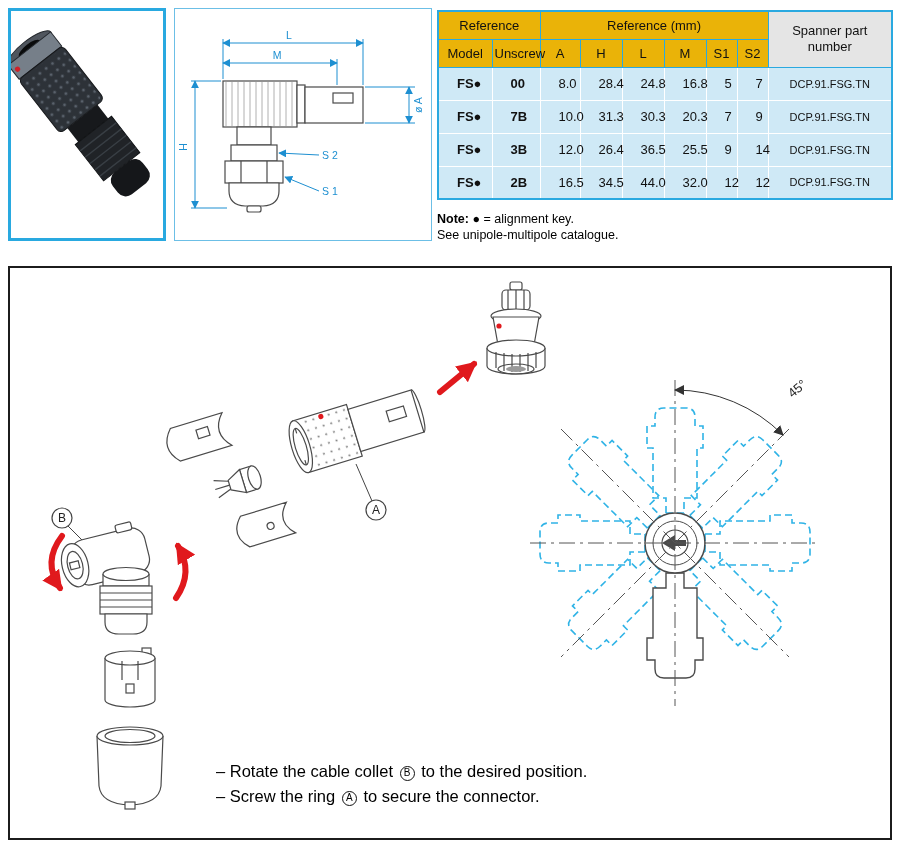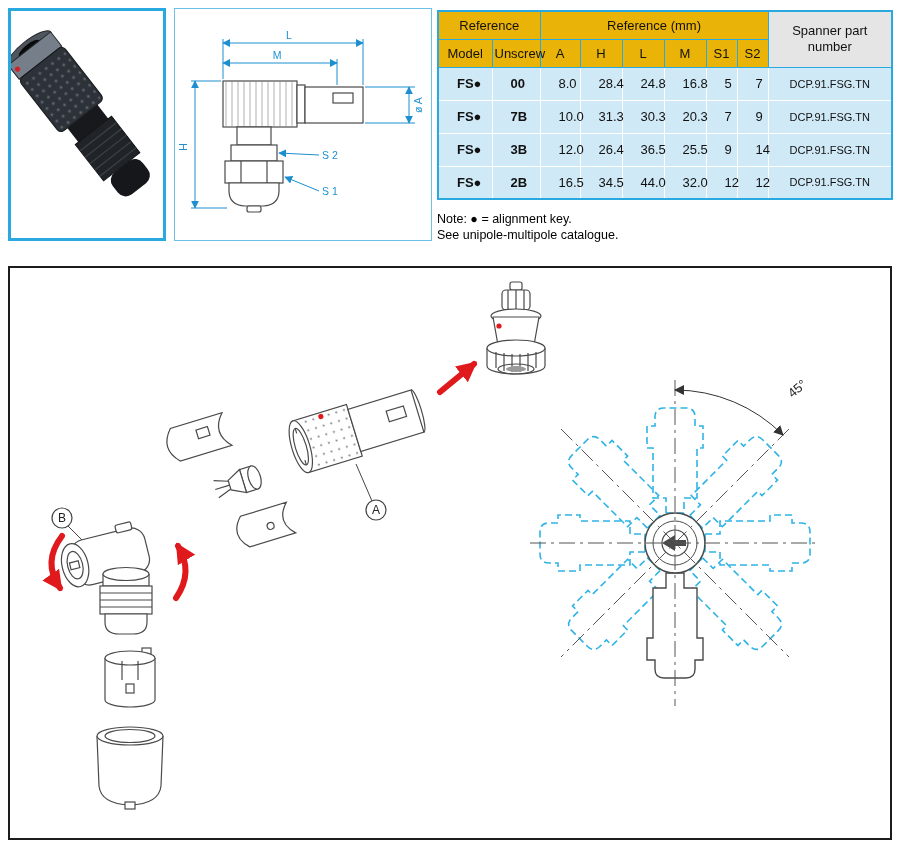--- a/index.html
+++ b/index.html
@@ -16,21 +16,21 @@
   .dim-table{position:absolute;left:437px;top:10px;width:454px;
              border-collapse:collapse;table-layout:fixed;text-align:center;
              font-size:13px;border:2px solid #2aa9e0}
   .dim-table th{border:1px solid #2aa9e0;background:#eab308;font-weight:normal;height:28px;padding:0 2px}
   .dim-table td{border:1px solid #ffffff;background:#cfe9f6;height:33px;padding:0 18px}
   .dim-table th.spanner{background:#e5e5e5;line-height:1.25}
   .dim-table td.b{font-weight:bold}
   .dim-table td.sp{font-size:11px}
 
   .note{position:absolute;left:437px;top:211px;font-size:12.5px;line-height:1.3;color:#000}
-  .note .nb{font-weight:normal}
+  .note .nb{font-weight:bold}
 
   .panel{position:absolute;left:8px;top:266px;width:884px;height:574px;
          border:2px solid #1c1c1c;background:#fff}
   .panel svg.scene{position:absolute;left:0;top:0}
 
   .instructions{position:absolute;left:206px;top:492px;width:600px;
                 font-size:16.5px;line-height:1.35;color:#000}
   .instructions p{margin:0 0 3px 0;white-space:nowrap}
   .circ{display:inline-flex;align-items:center;justify-content:center;
         width:15px;height:15px;border:1px solid #111;border-radius:50%;
@@ -332,14 +332,16 @@
       <g transform="translate(120 468)">
         <path class="ln" d="M-33 0 L-31 50 Q-29 68 0 69 Q29 68 31 50 L33 0"></path>
         <ellipse class="ln" cx="0" cy="0" rx="33" ry="9"></ellipse>
         <ellipse class="lo" cx="0" cy="0" rx="25" ry="6.5"></ellipse>
         <rect class="ln" x="-5" y="66" width="10" height="7"></rect>
       </g>
     </g>
   </svg>
 
   <div class="instructions">
+    <p><span>– Rotate the cable collet </span><span class="circ">B</span><span> to the desired position.</span></p>
+    <p><span>– Screw the ring </span><span class="circ">A</span><span> to secure the connector.</span></p>
   </div>
 </div>
 
 </body></html>

